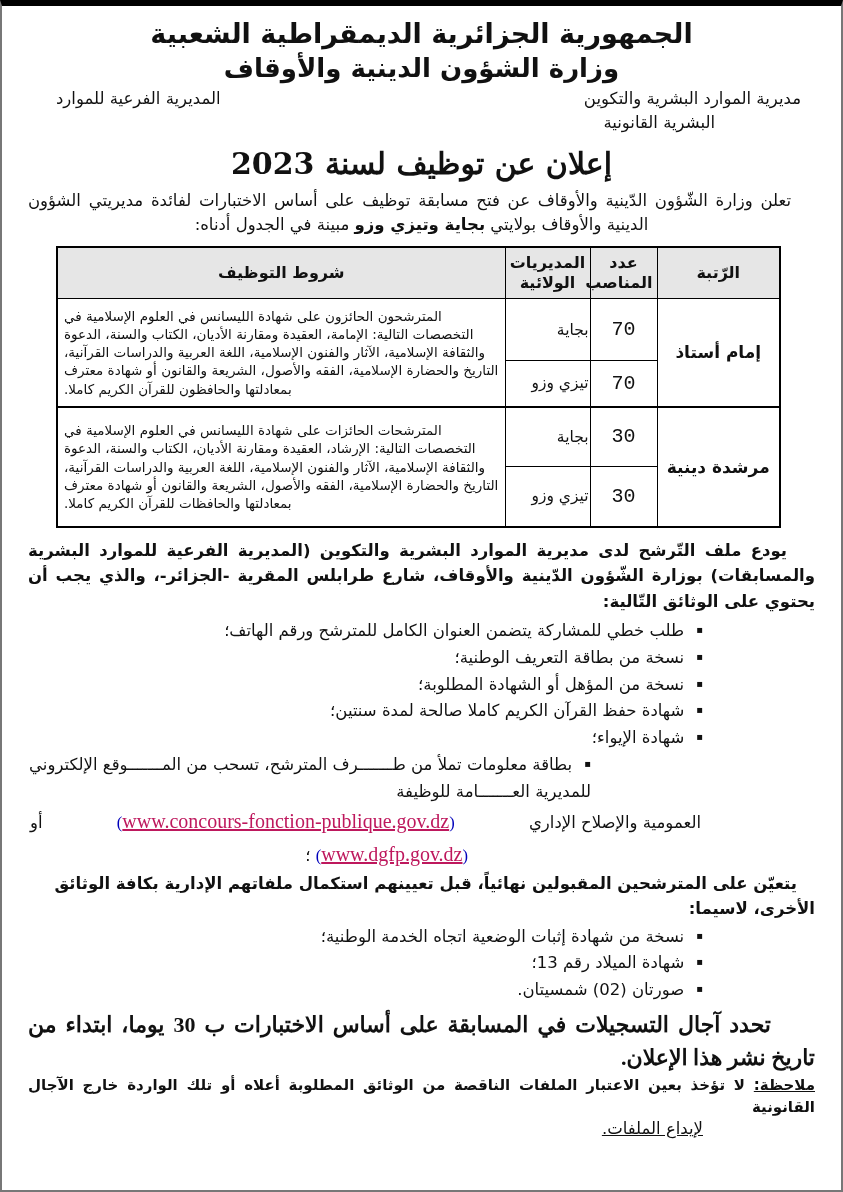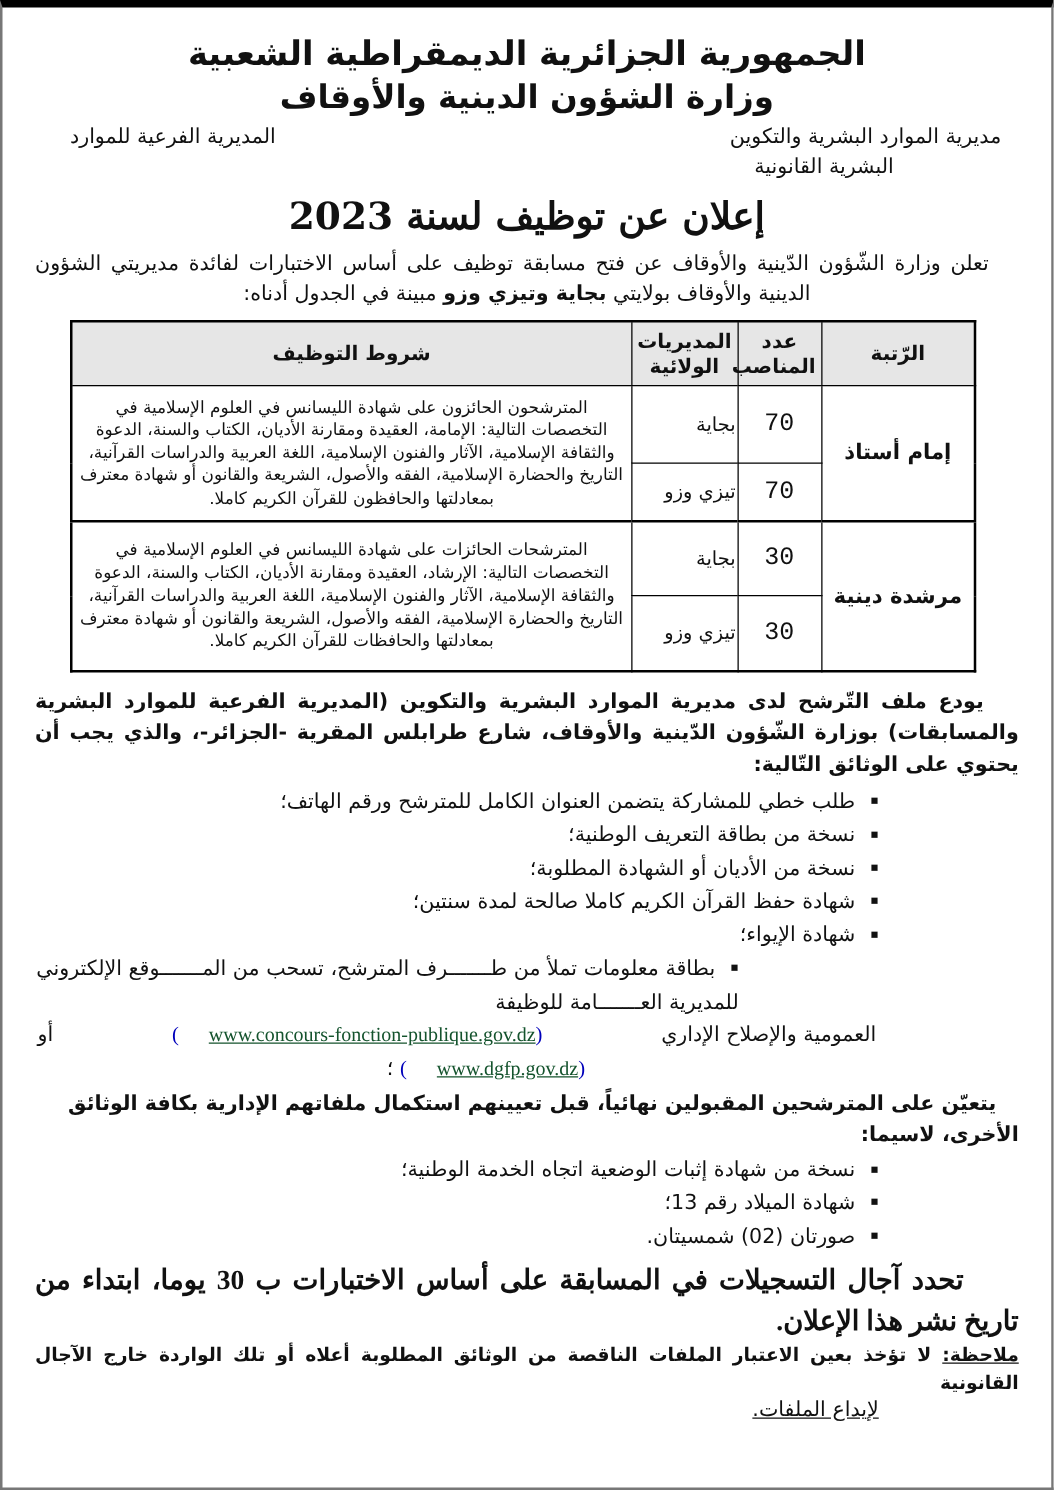--- a/index.html
+++ b/index.html
@@ -8,21 +8,21 @@
     color:#111;
     width:843px;height:1192px;
     direction:rtl;
   }
   .page{
     box-sizing:border-box;
     width:843px;height:1192px;
     background:#fff;
     border:2px solid #777;
     border-top:6px solid #000;
-    padding:16px 26px 0 26px;
+    padding:6px 26px 0 26px;
     overflow:hidden;
     position:relative;
   }
   .center{text-align:center;}
   .republic{font-size:27px;font-weight:bold;margin:4px 0 0 0;line-height:1.35;}
   .ministry{font-size:26px;font-weight:bold;margin:0;line-height:1.3;}
   .subheader-row{
     display:flex;justify-content:space-between;align-items:flex-start;
     font-size:16.5px;margin-top:2px;padding:0 14px 0 28px;line-height:1.3;
   }
@@ -52,21 +52,21 @@
     background:#e6e6e6;font-size:16px;font-weight:bold;height:46px;
     text-align:center;padding:2px 4px;line-height:1.25;
   }
   td.rank{font-size:17px;font-weight:bold;text-align:center;}
   td.count{
     font-family:Liberation Mono, monospace;
     font-size:20px;text-align:center;
   }
   td.wilaya{font-size:15.5px;}
   td.conds{
-    font-size:13.5px;line-height:1.35;text-align:center;padding:3px 6px;
+    font-size:13.5px;line-height:1.35;text-align:left;padding:3px 6px;
   }
   tr.h62{height:62px;} tr.h46{height:46px;} tr.h60{height:60px;}
   tr.group-start td{border-top:2.5px solid #000;}
   .submission{
     font-size:16.5px;font-weight:bold;line-height:1.55;
     text-align:justify;text-indent:28px;margin:10px 0 4px 0;
   }
   ul.doclist{list-style:none;margin:2px 0 0 0;padding:0;}
   ul.doclist li{
     font-size:16.5px;line-height:1.62;text-align:right;
@@ -74,22 +74,22 @@
   }
   .blt{font-size:10px;vertical-align:3px;margin-left:12px;}
   li.complex{padding-right:0;}
   li.complex .line1{padding-right:112px;}
   li.complex .line2{
     display:flex;justify-content:space-between;align-items:baseline;padding:0 2px;
   }
   li.complex .line3{text-align:right;margin-left:0;margin-right:235px;}
   .url{
     font-family:"Liberation Serif","DejaVu Serif",serif;
-    color:#14532d;text-decoration:underline;font-size:16px;
-    direction:ltr;unicode-bidi:embed;margin-left:24px;
+    color:#be185d;text-decoration:underline;font-size:20px;
+    direction:ltr;unicode-bidi:embed;
   }
   .paren{color:#0000bb;font-family:"Liberation Serif",serif;}
   .final-note{
     font-size:16.5px;font-weight:bold;line-height:1.5;
     text-align:right;text-indent:18px;margin:2px 0 2px 0;
   }
   .deadline{
     font-size:22px;font-weight:bold;line-height:1.5;
     text-align:justify;text-indent:44px;margin:4px 0 0 0;font-family:Liberation Serif, serif;
   }
@@ -157,21 +157,21 @@
         <td class="wilaya">تيزي وزو</td>
       </tr>
     </tbody>
   </table>
 
   <p class="submission">يودع ملف التّرشح لدى مديرية الموارد البشرية والتكوين (المديرية الفرعية للموارد البشرية والمسابقات) بوزارة الشّؤون الدّينية والأوقاف، شارع طرابلس المقرية -الجزائر-، والذي يجب أن يحتوي على الوثائق التّالية:</p>
 
   <ul class="doclist" id="documents-list">
     <li><span class="blt">▪</span><span>طلب خطي للمشاركة يتضمن العنوان الكامل للمترشح ورقم الهاتف؛</span></li>
       <li><span class="blt">▪</span><span>نسخة من بطاقة التعريف الوطنية؛</span></li>
-      <li><span class="blt">▪</span><span>نسخة من الأديان أو الشهادة المطلوبة؛</span></li>
+      <li><span class="blt">▪</span><span>نسخة من المؤهل أو الشهادة المطلوبة؛</span></li>
       <li><span class="blt">▪</span><span>شهادة حفظ القرآن الكريم كاملا صالحة لمدة سنتين؛</span></li>
       <li><span class="blt">▪</span><span>شهادة الإيواء؛</span></li>
       <li class="complex" id="complex-doc-item">
       <div class="line1"><span class="blt">▪</span><span>بطاقة معلومات تملأ من طـــــــرف المترشح، تسحب من المـــــــوقع الإلكتروني للمديرية العـــــــامة للوظيفة</span></div>
       <div class="line2">
         <span>العمومية والإصلاح الإداري</span>
         <span><span class="paren">(</span><a class="url" href="#">www.concours-fonction-publique.gov.dz</a><span class="paren">)</span></span>
         <span>أو</span>
       </div>
       <div class="line3"><span class="paren">(</span><a class="url" href="#">www.dgfp.gov.dz</a><span class="paren">)</span> <span>؛</span></div>

